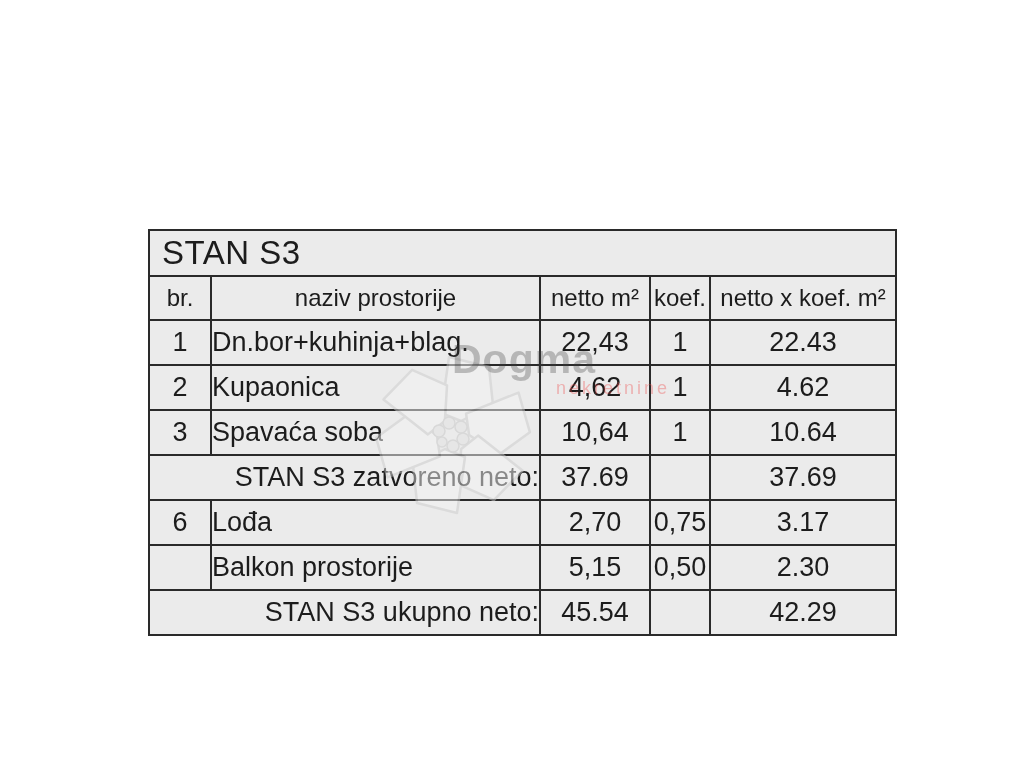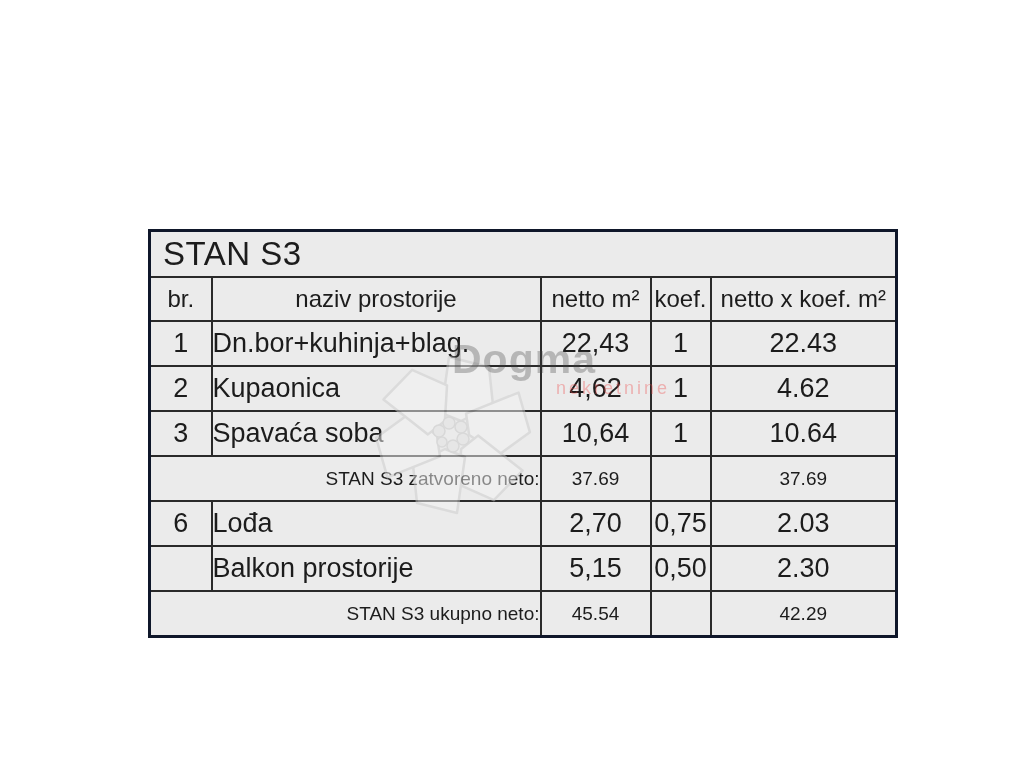--- a/index.html
+++ b/index.html
@@ -14,21 +14,21 @@
   .area-table{
     position:absolute;
     left:148px;top:229px;
     z-index:1;
   }
   table.spec{
     border-collapse:collapse;
     table-layout:fixed;
     width:747px;
     background:#ebebeb;
-    border:3px solid #0f172a;
+    border:1px solid #0f172a;
   }
   table.spec td, table.spec th{
     border:2px solid #2a2a2a;
     padding:0;
     overflow:hidden;
     white-space:nowrap;
     vertical-align:middle;
     font-weight:normal;
     color:#1c1c1c;
     background:#ebebeb;
@@ -38,21 +38,21 @@
     font-size:33px;
     text-align:left;
     padding-left:12px;
     letter-spacing:0.5px;
   }
   tr.header-row th{
     height:42px;
     font-size:24px;
   }
   tr.data-row td{ height:43px; font-size:27px; }
-  tr.summary-row td{ height:43px; font-size:19px; }
+  tr.summary-row td{ height:43px; font-size:27px; }
 
   td.c-br{ text-align:center; }
   td.c-naziv{ text-align:left; padding-left:10px;margin-left:16px; }
   td.c-netto{ text-align:center; padding-right:16px; }
   td.c-koef{ text-align:center; }
   td.c-result{ text-align:center; }
 
   td.c-sumlabel{
     text-align:right;
     padding-right:3px;
@@ -141,21 +141,21 @@
         <td class="c-netto box">37.69</td>
         <td class="c-koef"></td>
         <td class="c-result box">37.69</td>
       </tr>
 
       <tr class="data-row">
         <td class="c-br">6</td>
         <td class="c-naziv">Lođa</td>
         <td class="c-netto">2,70</td>
         <td class="c-koef">0,75</td>
-        <td class="c-result">2.03</td>
+        <td class="c-result">3.17</td>
       </tr>
 
       <tr class="data-row">
         <td class="c-br"></td>
         <td class="c-naziv">Balkon prostorije</td>
         <td class="c-netto">5,15</td>
         <td class="c-koef">0,50</td>
         <td class="c-result">2.30</td>
       </tr>
 

